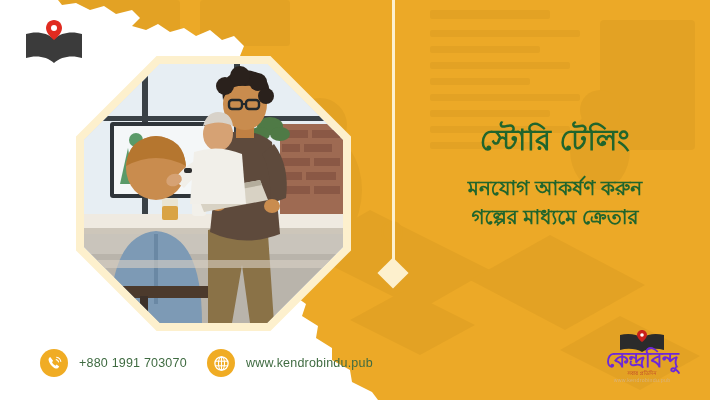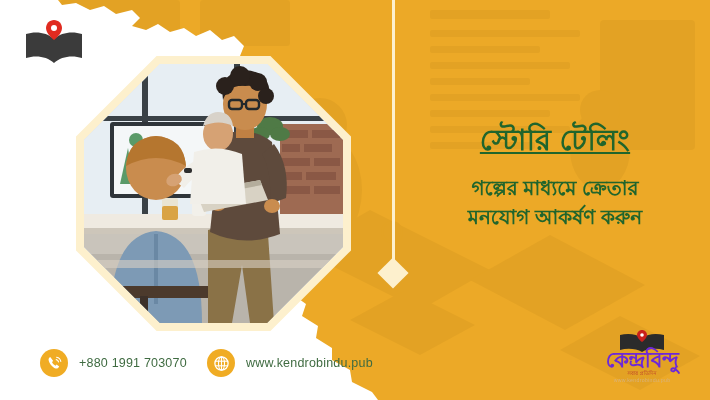--- a/index.html
+++ b/index.html
@@ -59,21 +59,20 @@
     position:absolute;left:412px;top:122px;width:286px;text-align:center;
   }
   .headline{
     color:#20652c;
     font-size:29px;
     font-weight:bold;
     line-height:1.25;
     letter-spacing:.3px;
     margin:0 0 16px 0;
     white-space:nowrap;
-    text-decoration:underline;
   }
   .subline{
     color:#20652c;
     font-size:20px;
     font-weight:bold;
     line-height:1.45;
     margin:0;
   }
   .subline span{display:block;white-space:nowrap;}
   
@@ -279,22 +278,22 @@
         </g>
 
         <rect x="0" y="196" width="259" height="8" fill="#d8d1c4" opacity=".6"></rect>
       </svg>
     </div>
   </div>
 
   <div class="copy">
     <h1 class="headline">স্টোরি টেলিং</h1>
     <p class="subline">
+      <span>মনযোগ আকর্ষণ করুন</span>
       <span>গল্পের মাধ্যমে ক্রেতার</span>
-      <span>মনযোগ আকর্ষণ করুন</span>
     </p>
   </div>
 
   <div class="footer-item fi-phone">
     <span class="circ-icon">
       <svg width="17" height="17" viewBox="0 0 17 17" xmlns="http://www.w3.org/2000/svg">
         <path fill="#ffffff" d="M4.2 2.1 C3.2 2.6 2.4 3.7 2.6 4.9 C3.1 8.4 6.1 12 9.6 13.4 C10.8 13.9 12.1 13.3 12.7 12.3 L13.2 11.4 L10.6 9.6 L9.6 10.7 C8.2 10 6.6 8.4 6 6.9 L7.2 5.9 L5.2 3.2 Z"></path>
         <path fill="none" stroke="#ffffff" stroke-width="1.1" stroke-linecap="round" d="M10.6 2.2 a5.2 5.2 0 0 1 4.2 4.2"></path>
         <path fill="none" stroke="#ffffff" stroke-width="1.1" stroke-linecap="round" d="M10.2 4.6 a2.8 2.8 0 0 1 2.3 2.3"></path>
       </svg>

